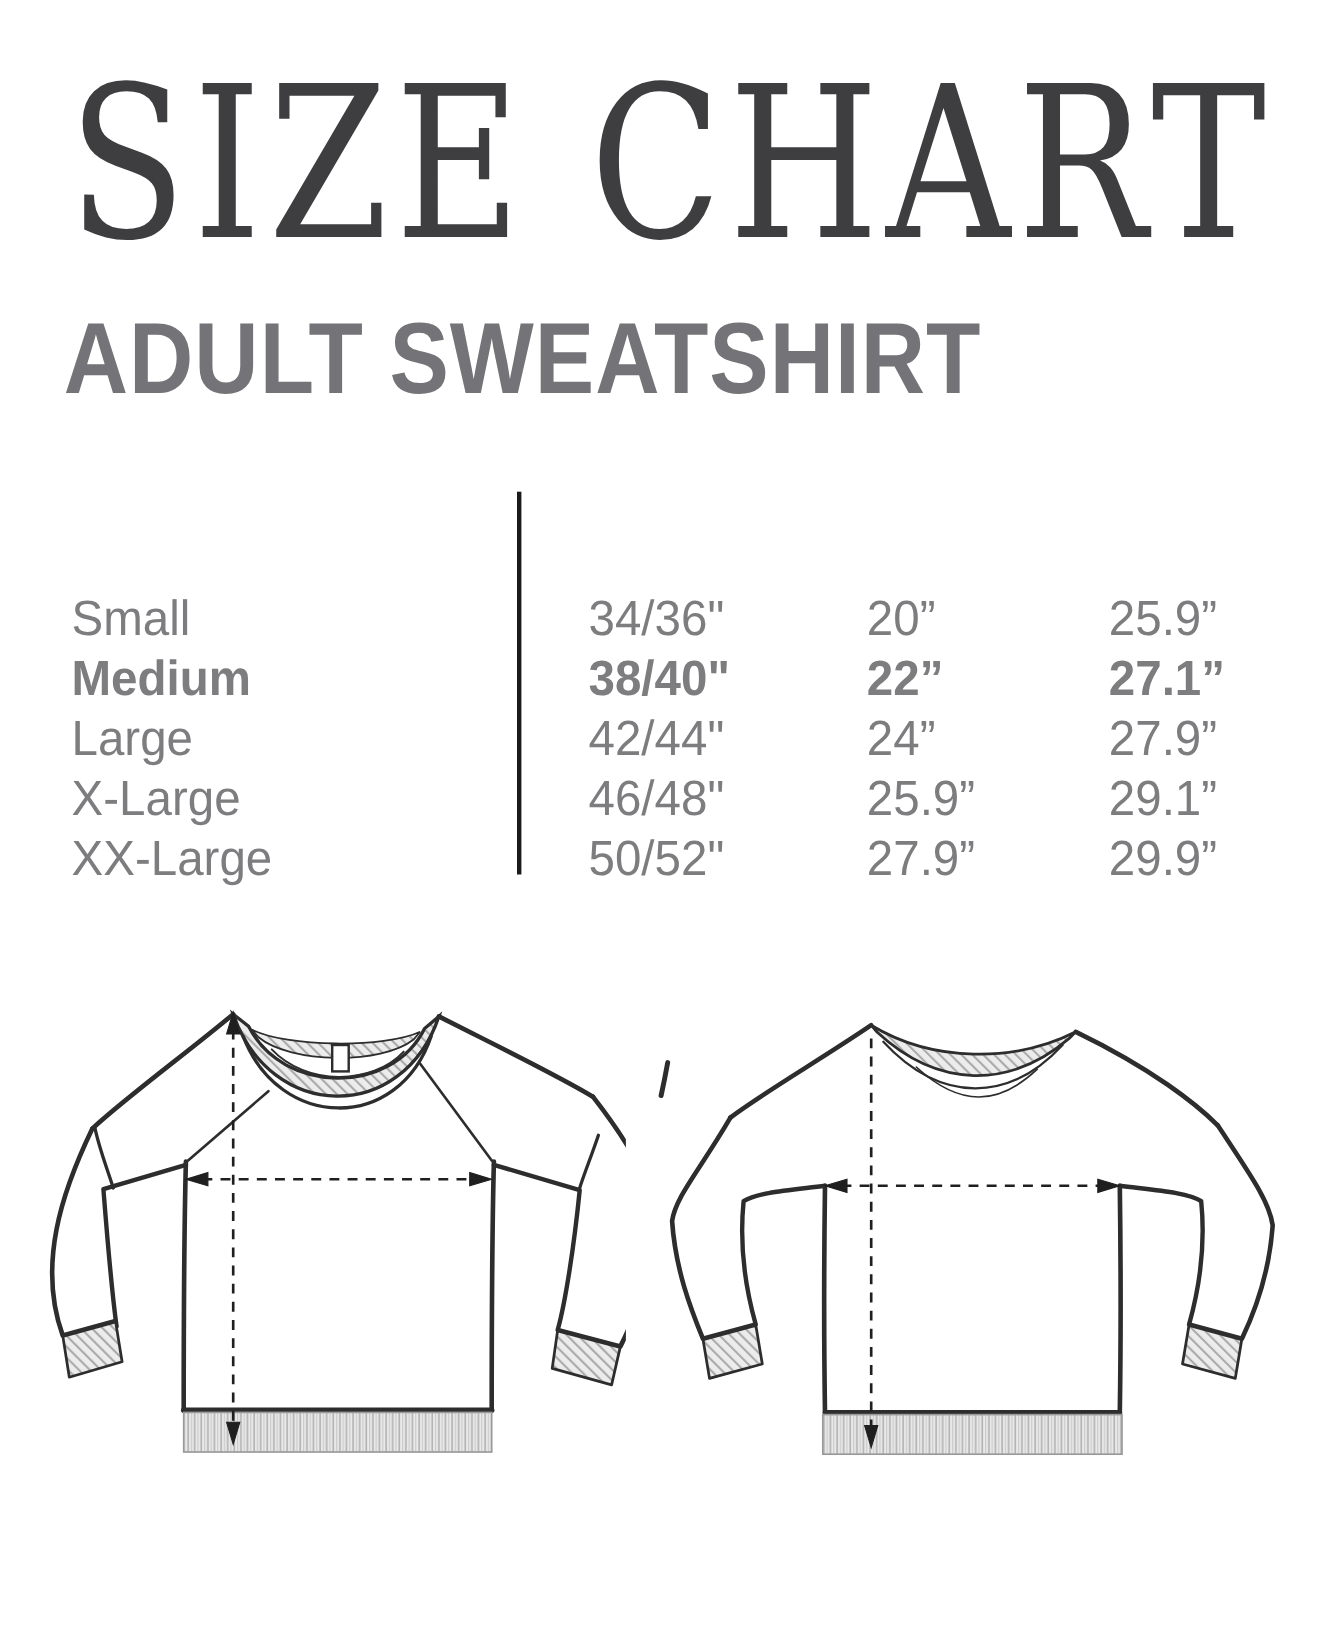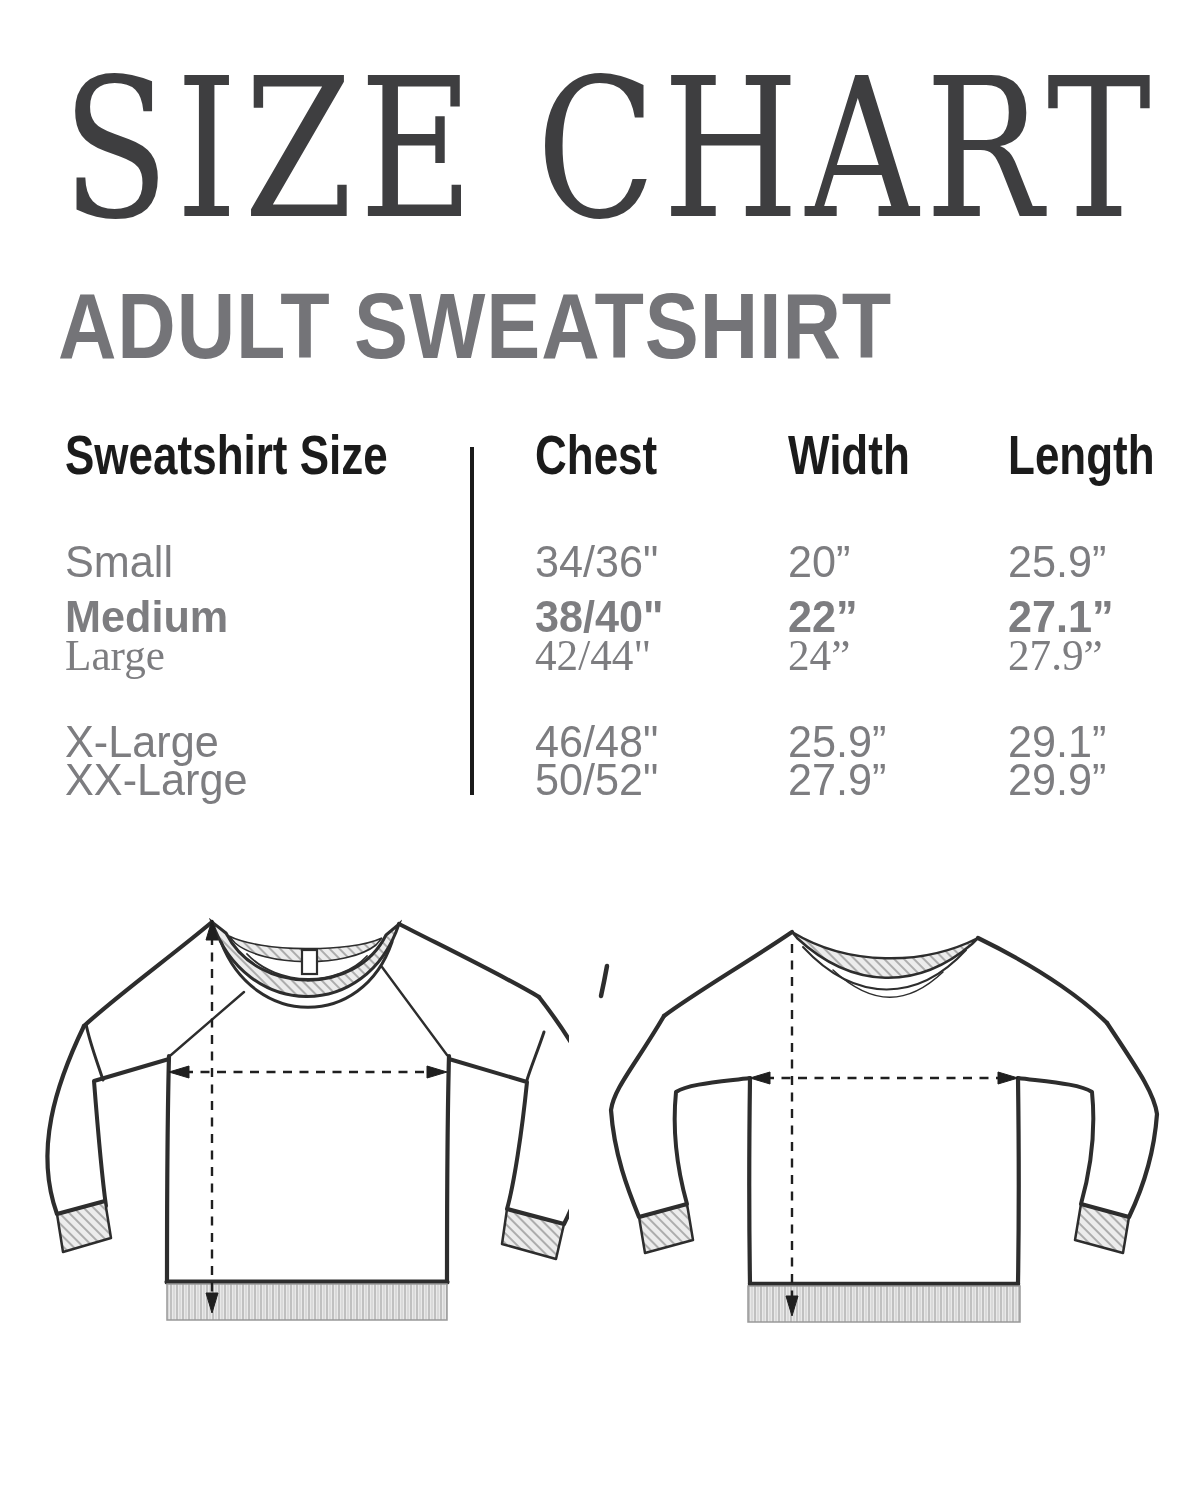--- a/index.html
+++ b/index.html
@@ -24,42 +24,36 @@
     transform:scaleX(.8);transform-origin:left center;
   }
   .header-row{position:absolute;left:0;top:425px;width:1200px;height:60px;}
   .rows{position:absolute;left:0;top:534px;width:1200px;}
   .row{position:absolute;left:0;width:1200px;height:55px;}
   .cell{font-size:45px;line-height:55px;color:#7d7d80;transform:scaleX(.96);transform-origin:left center;}
   .c1{left:65px;}
   .c2{left:535px;}
   .c3{left:788px;}
   .c4{left:1008px;}
-  .row0{top:0px;text-align:right;}.row1{top:55px;font-weight:bold;}.row2{top:94px;font-family:Liberation Serif, serif;}.row3{top:180px;}.row4{top:218px;text-decoration:underline;}
+  .row0{top:0px;text-align:right;}.row1{top:55px;font-weight:bold;}.row2{top:109px;}.row3{top:164px;}.row4{top:218px;text-decoration:underline;}
   .divider{
     position:absolute;left:470px;top:447px;width:4px;height:348px;background:#1a1a1a;
   }
   .diagram{position:absolute;}
   .front-svg{left:14px;top:892px;}
   .back-svg{left:598px;top:892px;}
 </style>
 </head>
 <body>
 
 <div class="page">
 
   <div class="title">SIZE CHART</div>
   <div class="subtitle">ADULT SWEATSHIRT</div>
 
-  <div class="header-row">
-    <span class="hdr-cell c1">Sweatshirt Size</span>
-    <span class="hdr-cell c2">Chest</span>
-    <span class="hdr-cell c3">Width</span>
-    <span class="hdr-cell c4">Length</span>
-  </div>
 
   <div class="divider"></div>
 
   <div class="rows">
     <div class="row row0">
       <span class="cell c1">Small</span>
       <span class="cell c2">34/36"</span>
       <span class="cell c3">20”</span>
       <span class="cell c4">25.9”</span>
     </div>

